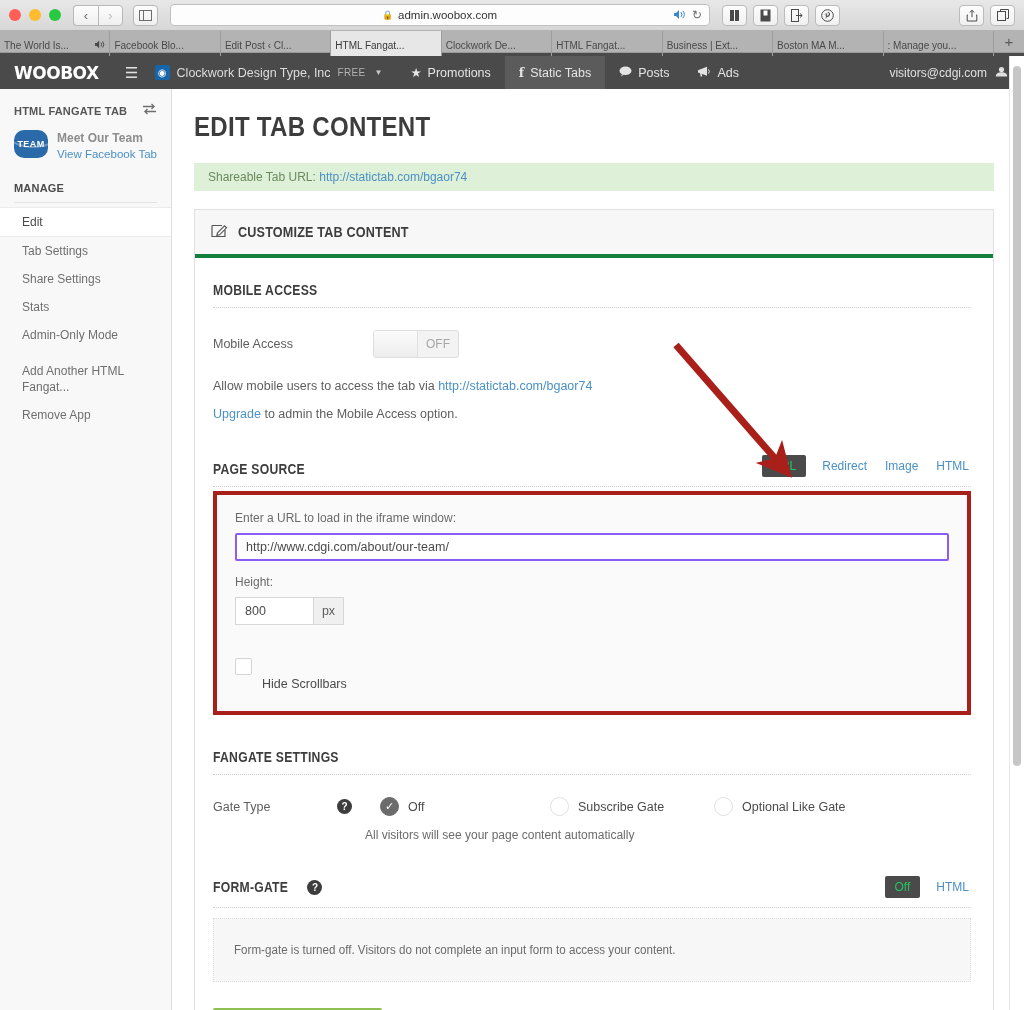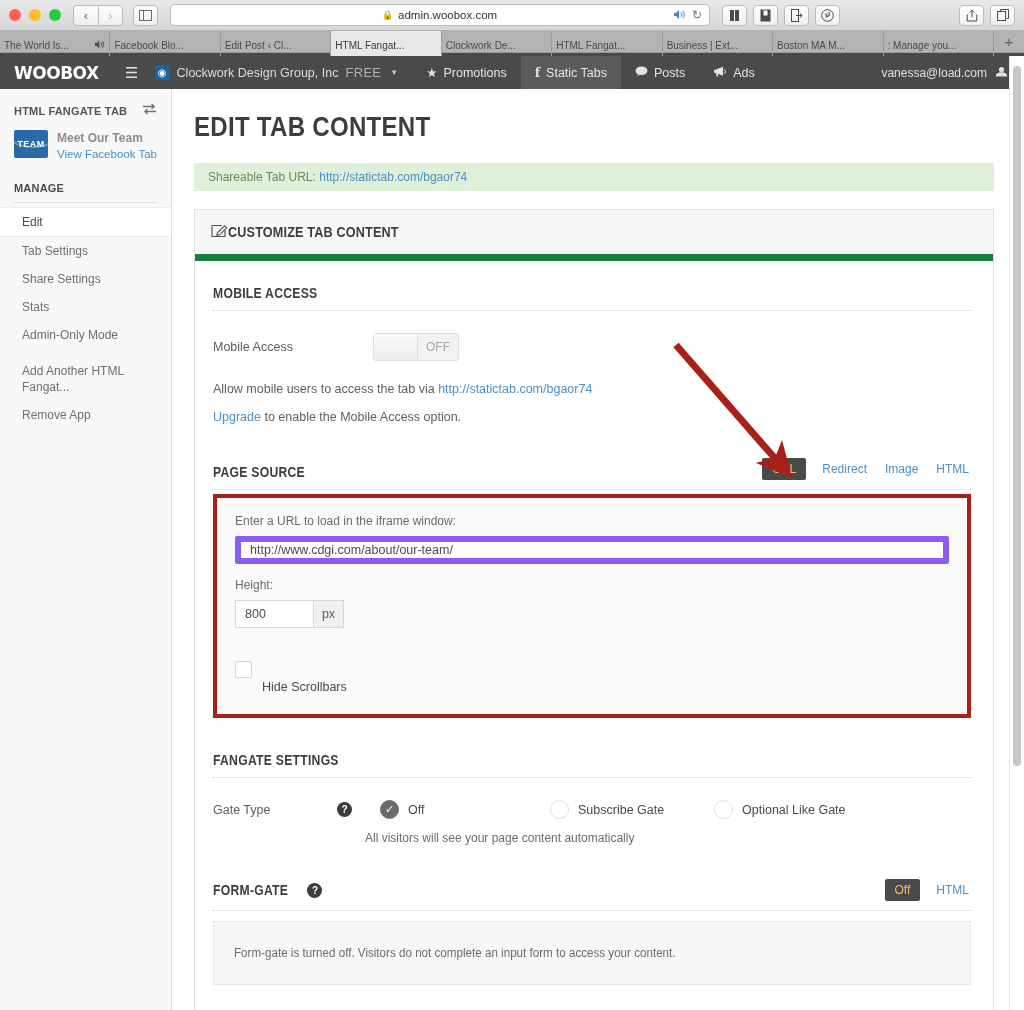--- a/index.html
+++ b/index.html
@@ -132,21 +132,21 @@
     display: flex; align-items: center; gap: 7px;
     padding: 0 14px 0 6px;
     color: #dcdcdc;
   }
   .page-ico {
     width: 15px; height: 15px; border-radius: 2px;
     background: #1565a8;
     display: flex; align-items: center; justify-content: center;
     color: #fff; font-size: 10px;
   }
-  .free-badge { font-size: 13px; color: #b2b2b2; letter-spacing: .3px; }
+  .free-badge { font-size: 10px; color: #b2b2b2; letter-spacing: .3px; }
   .caret { font-size: 8px; color: #c9c9c9; margin-left: 2px; }
   .wb-item {
     display: flex; align-items: center; gap: 6px;
     padding: 0 14px;
     color: #e4e4e4;
   }
   .wb-item.active { background: #5b5b5b; }
   .wb-spacer { flex: 1; }
   .wb-user {
     display: flex; align-items: center; gap: 8px;
@@ -174,21 +174,21 @@
   .sb-head-title {
     font-size: 11px; font-weight: bold; color: #555; letter-spacing: .2px;
   }
   .sb-swap { font-size: 13px; color: #6f6f6f; }
   .sb-app {
     display: flex; gap: 9px; padding: 2px 14px 14px 14px; align-items: flex-start;
   }
   .sb-thumb {
     width: 34px; height: 28px; flex: 0 0 34px;
     background: #2a6aa8;
-    border-radius: 2px;
+    border-radius: 10px;
     display: flex; align-items: center; justify-content: center;
     color: #fff; font-size: 9px; font-weight: bold; letter-spacing: .4px;
     position: relative; overflow: hidden;
   }
   .sb-thumb::before {
     content: ""; position: absolute; left: -6px; top: -8px;
     width: 46px; height: 22px; border-radius: 50%;
     border: 2px solid rgba(255,255,255,.3);
   }
   .sb-app-txt { padding-top: 1px; }
@@ -238,23 +238,23 @@
     margin-bottom: 18px;
   }
   .share-banner a { color: #4a90c4; text-decoration: none; }
 
   .panel {
     border: 1px solid #e0e0e0;
     background: #fff;
   }
   .panel-head {
     background: #f7f7f7;
-    border-bottom: 7px solid #15803d;
+    border-bottom: 4px solid #15803d;
     padding: 13px 16px;
-    display: flex; align-items: center; 
+    display: flex; align-items: center; gap: 10px;
   }
   .panel-head-title {
     font-size: 14.5px; font-weight: bold; color: #3d3d3d;
     letter-spacing: .2px;
     font-stretch: condensed;
     transform: scaleX(.87);
     transform-origin: left center;
   }
   .edit-ico { font-size: 15px; color: #555; }
 
@@ -287,34 +287,34 @@
 
   .note { font-size: 12.5px; color: #5e5e5e; margin-top: 21px; }
   .note a { color: #4a90c4; text-decoration: none; }
   .note2 { margin-top: 14px; }
 
   .tabpills { display: flex; gap: 14px; align-items: center; margin-bottom: 8px; }
   .pill {
     font-size: 12px; color: #4a90c4; padding: 4px 2px;
   }
   .pill.active {
-    background: #4a4a4a; color: #fdba74; padding: 4px 10px; border-radius: 2px;
+    background: #4a4a4a; color: #22c55e; padding: 4px 10px; border-radius: 2px;
   }
 
   .redbox {
     border: 4px solid #a91f1a;
     padding: 16px 18px 20px 18px;
     margin-top: 4px;
     background: #fafafa;
   }
   .fld-label { font-size: 12px; color: #6b6b6b; margin-bottom: 8px; }
   .text-input {
     width: 100%;
     height: 28px;
-    border: 6px solid #8b5cf6;
+    border: 2px solid #8b5cf6;
     background: #fff;
     font-size: 12.5px;
     color: #4a4a4a;
     padding: 0 9px;
     font-family: "Liberation Sans", sans-serif;
     border-radius: 2px;
   }
   .fld-label2 { margin-top: 14px; }
   .hgt-row { display: flex; align-items: stretch; }
   .hgt-input {
@@ -528,21 +528,21 @@
     </div>
   <div class="tab-plus">+</div>
 </div>
 <div class="chrome-shadow"></div>
 
 <div class="woobox-nav">
   <div class="wb-logo">WOOBOX</div>
   <div class="wb-hamburger">☰</div>
   <div class="wb-page">
     <span class="page-ico">◉</span>
-    <span>Clockwork Design Group, Inc</span>
+    <span>Clockwork Design Type, Inc</span>
     <span class="free-badge">FREE</span>
     <span class="caret">▼</span>
   </div>
   <div class="wb-item">
     <span>★</span>
     <span>Promotions</span>
   </div>
   <div class="wb-item active">
     <span style="font-weight:bold;font-family:'DejaVu Serif',serif;">f</span>
     <span>Static Tabs</span>
@@ -561,21 +561,21 @@
       <svg width="14" height="11" viewBox="0 0 14 11">
           <path d="M1 4.2l9-3.4v9L1 6.4z" fill="#e4e4e4"></path>
           <path d="M11 3.6a2 2 0 010 3.8" stroke="#e4e4e4" fill="none"></path>
           <path d="M3 6.6l.6 3.8h1.6l-.5-3.4z" fill="#e4e4e4"></path>
         </svg>
     </span>
     <span>Ads</span>
   </div>
   <div class="wb-spacer"></div>
   <div class="wb-user">
-    <span>vanessa@load.com</span>
+    <span>visitors@cdgi.com</span>
     <span>
       <svg width="13" height="11" viewBox="0 0 13 11">
           <circle cx="6.5" cy="3.5" r="2.6" fill="#e0e0e0"></circle>
           <path d="M.8 10.4c0-3 2.5-4.2 5.7-4.2s5.7 1.2 5.7 4.2z" fill="#e0e0e0"></path>
         </svg>
     </span>
   </div>
 </div>
 
 <div class="page-body">
@@ -647,21 +647,21 @@
               <div class="lab">OFF</div>
             </div>
           </div>
 
           <div class="note">
             <span>Allow mobile users to access the tab via</span>
             <a href="#">http://statictab.com/bgaor74</a>
           </div>
           <div class="note note2">
             <a href="#">Upgrade</a>
-            <span>to enable the Mobile Access option.</span>
+            <span>to admin the Mobile Access option.</span>
           </div>
 
           
           <div class="sec-head-row" style="margin-top:34px;">
             <div class="sec-title" style="margin-bottom:0;">PAGE SOURCE</div>
             <div class="tabpills" style="margin-bottom:0;">
               <span class="pill active">URL</span>
               <span class="pill">Redirect</span>
               <span class="pill">Image</span>
               <span class="pill">HTML</span>

